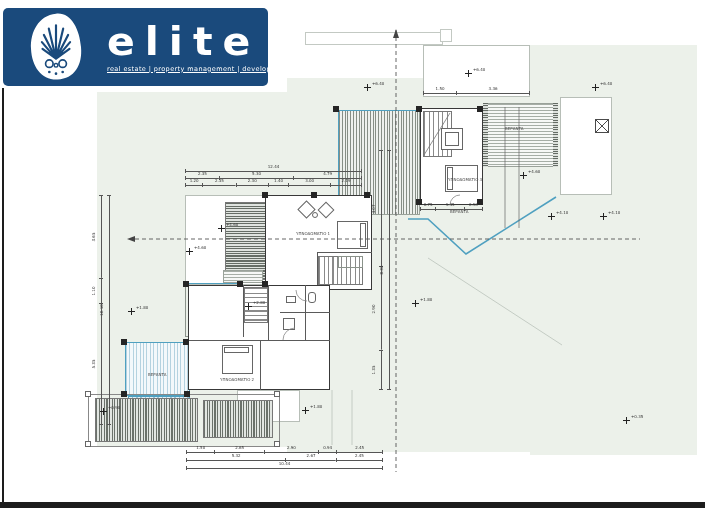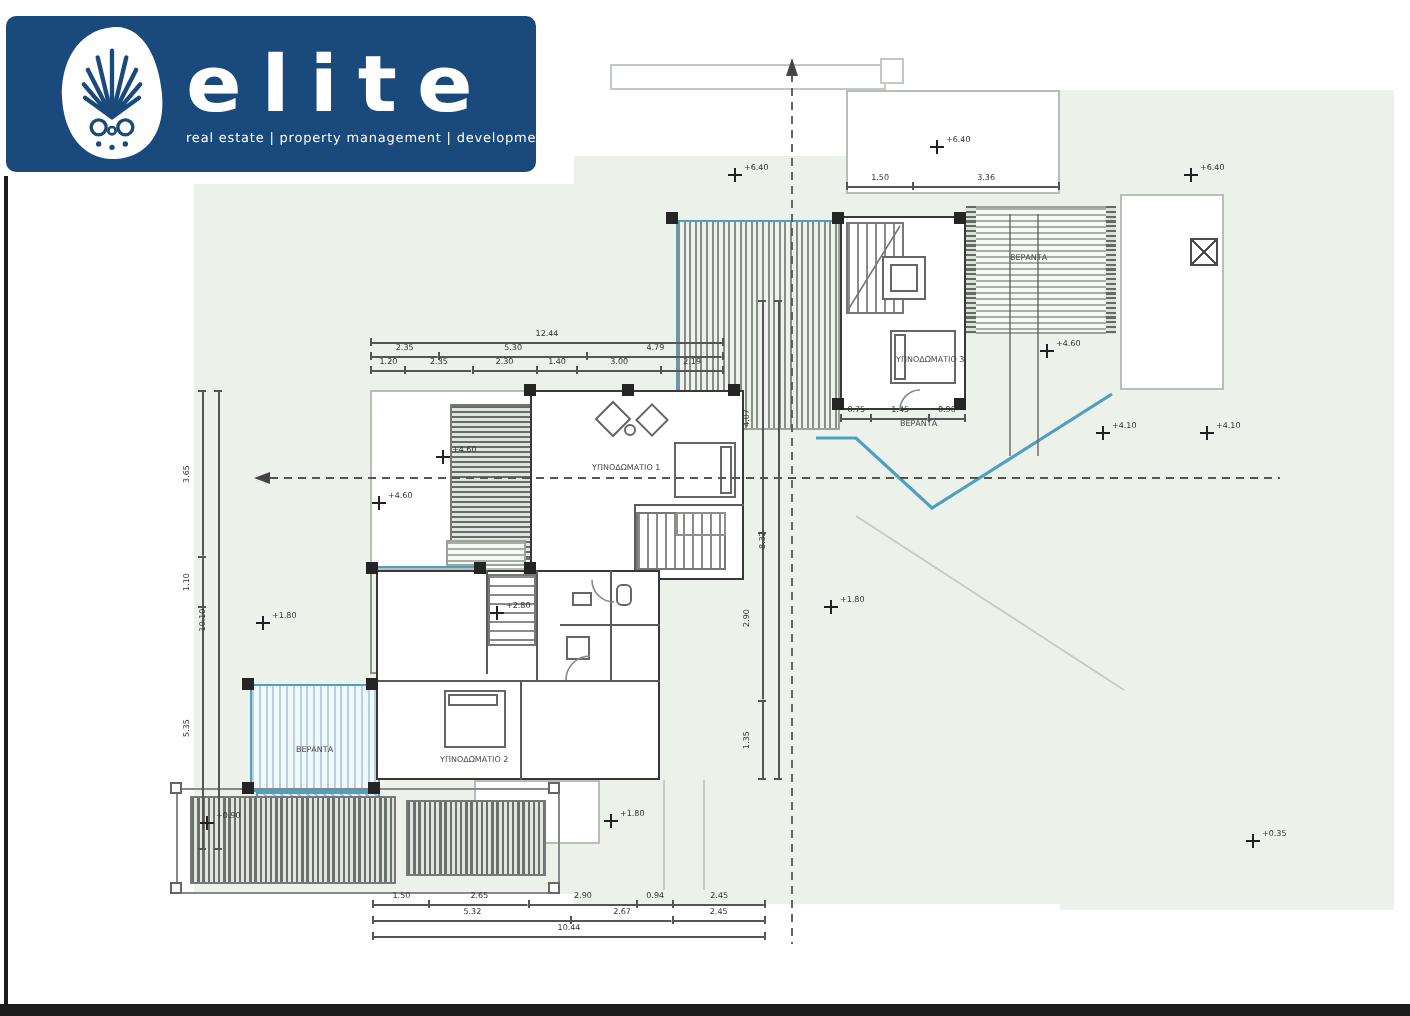--- a/index.html
+++ b/index.html
@@ -35,23 +35,23 @@
   .segv{position:relative;border-top:1px solid #555;background:linear-gradient(#555,#555) center/1px 100% no-repeat;}
   .segv:last-child{border-bottom:1px solid #555;}
   .seglbl{position:absolute;top:-5px;left:50%;transform:translateX(-50%);font-size:4px;color:#333;white-space:nowrap;}
   .seglblv{position:absolute;left:-6px;top:50%;transform:translate(-50%,-50%) rotate(-90deg);font-size:4px;color:#333;white-space:nowrap;}
   .mk{position:absolute;width:7px;height:7px;}
   .mk::before{content:"";position:absolute;left:0;top:3px;width:7px;height:1px;background:#222;}
   .mk::after{content:"";position:absolute;left:3px;top:0;width:1px;height:7px;background:#222;}
   .mklbl{position:absolute;left:8px;top:-3px;font-size:4px;color:#333;white-space:nowrap;}
   .logo{position:absolute;left:3px;top:8px;width:265px;height:78px;background:#1a4a7c;border-radius:5px;display:flex;align-items:center;}
   .logo-blob{margin-left:22px;flex:0 0 auto;}
-  .logo-text{margin-left:6px;display:flex;flex-direction:column;}
+  .logo-text{margin-left:20px;display:flex;flex-direction:column;}
   .brand{color:#fff;font-weight:bold;font-size:41px;line-height:40px;letter-spacing:10px;transform:scaleY(0.95);}
-  .tagline{color:#fff;font-size:6.5px;letter-spacing:0.4px;margin-top:3px;white-space:nowrap;}
+  .tagline{color:#fff;font-size:6.5px;letter-spacing:0.4px;margin-top:3px;white-space:nowrap;text-decoration:underline;}
   .frame-left{position:absolute;left:2px;top:88px;width:2px;height:420px;background:#1d1d1d;}
   .frame-bottom{position:absolute;left:0;top:502px;width:705px;height:6px;background:#1d1d1d;}
 </style>
 </head>
 <body>
 
 <div class="canvas">
 
   <div class="abs tint" style="left:97px;top:92px;width:190px;height:355px;"></div>
   <div class="abs tint" style="left:287px;top:78px;width:243px;height:374px;"></div>

